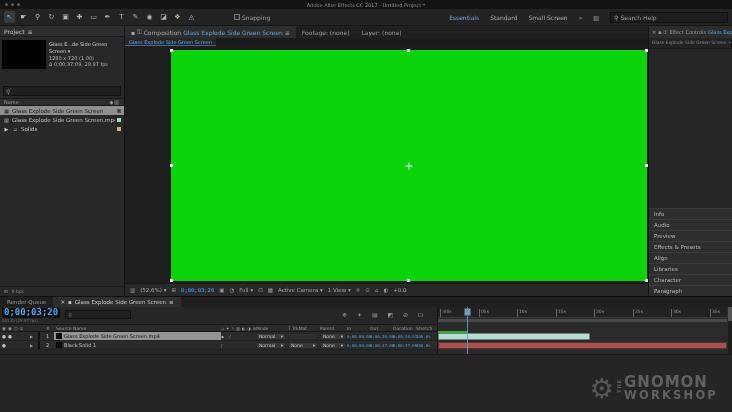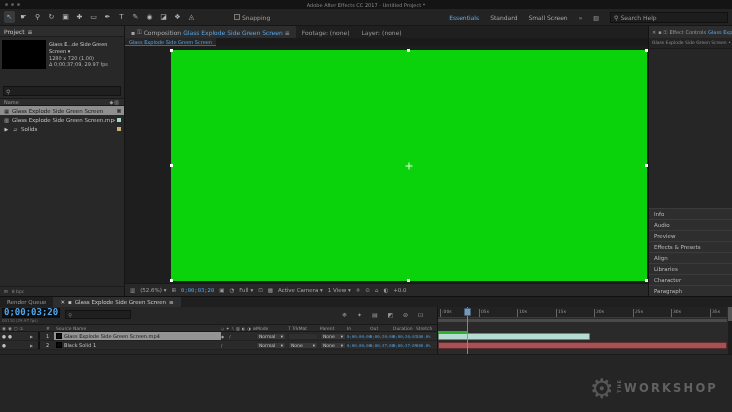--- a/index.html
+++ b/index.html
@@ -414,19 +414,20 @@
             <div class="vthumb"></div>
           </div>
       </div>
     </div>
 
     <div class="tbottom">
       <div class="logo">
         <span class="gear">⚙</span>
         <span class="the">THE</span>
         <span class="gtext">
+          <span class="g1">GNOMON</span>
           <span class="g2">WORKSHOP</span>
         </span>
       </div>
     </div>
   </div>
 
 </div>
 
 </body></html>

